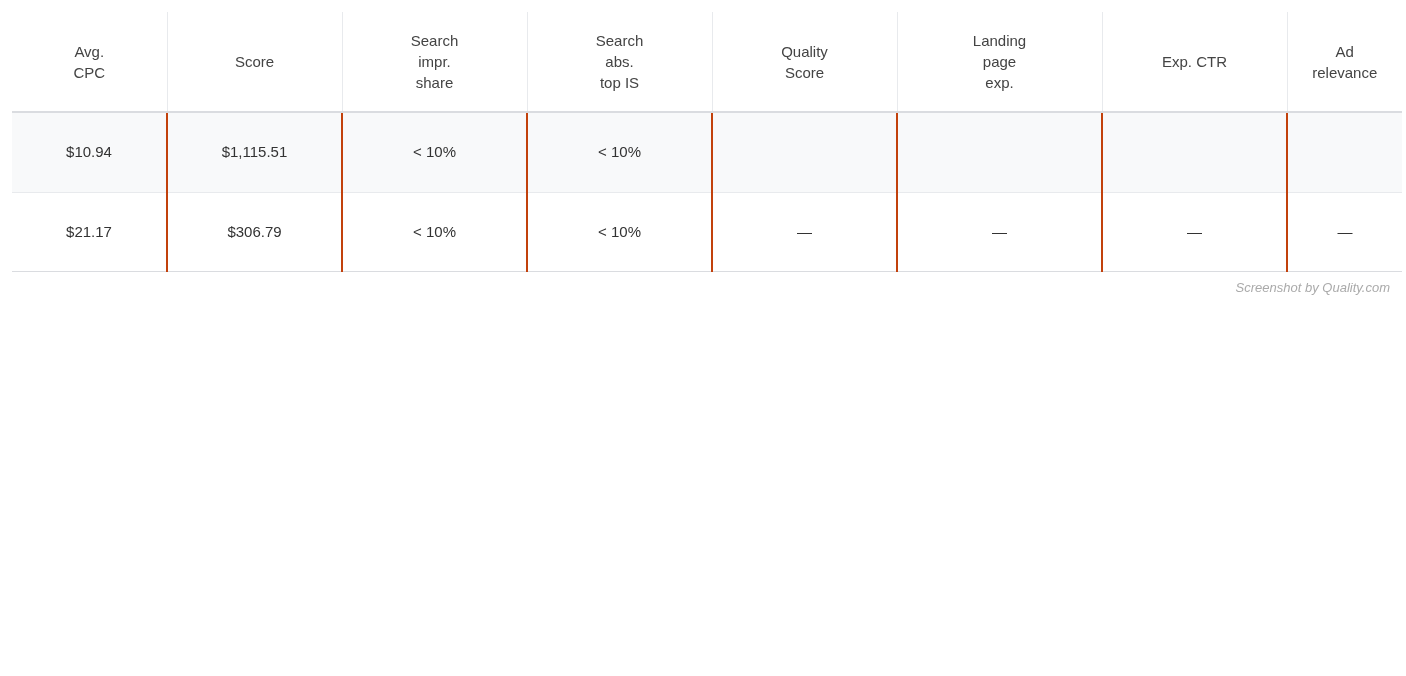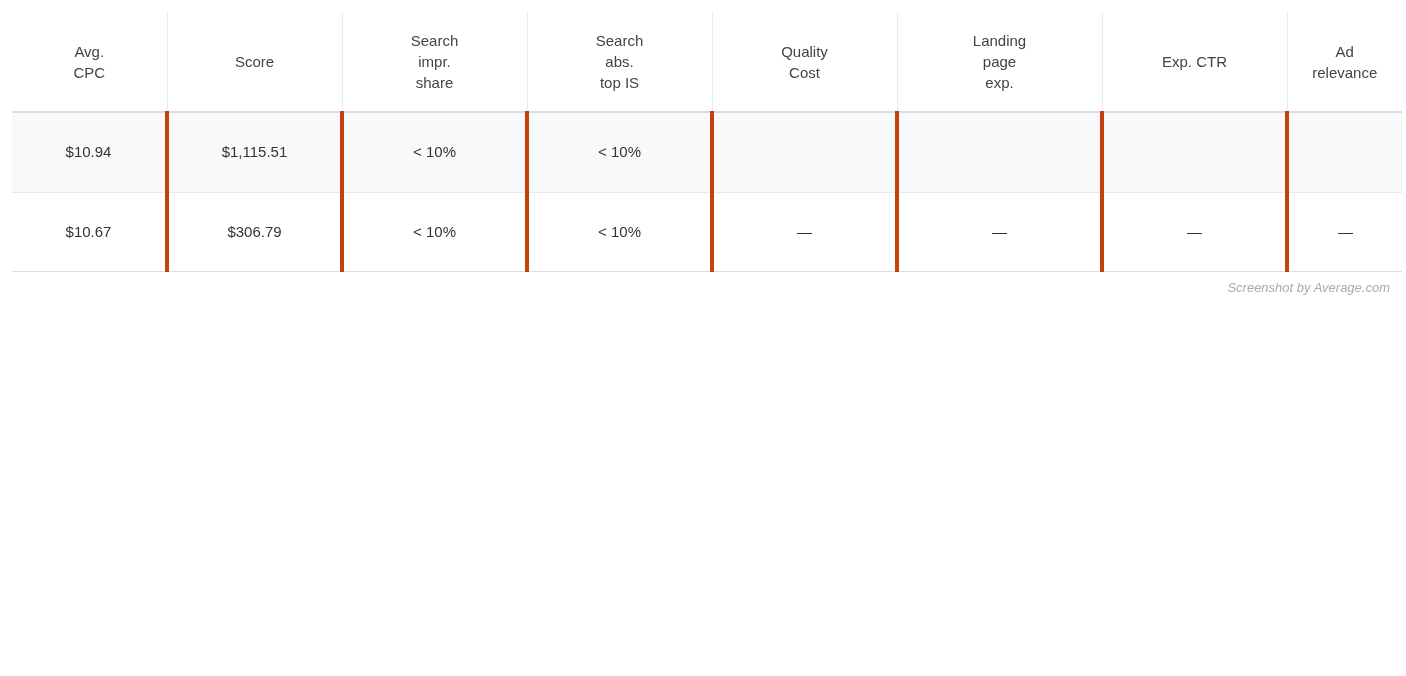--- a/index.html
+++ b/index.html
@@ -59,21 +59,21 @@
 
     tbody tr:nth-child(even) {
       background: #ffffff;
     }
 
     tbody td {
       text-align: center;
       padding: 28px 10px;
       font-size: 15px;
       color: #333;
-      border-right: 4px solid #c2410c;
+      border-right: 2px solid #c2410c;
       vertical-align: middle;
       line-height: 1.5;
     }
 
     tbody td:last-child {
       border-right: none;
     }
 
     .watermark {
       text-align: right;
@@ -112,46 +112,46 @@
         <th style="white-space: pre-line;">Avg.
 CPC</th>
         <th style="white-space: pre-line;">Score</th>
         <th style="white-space: pre-line;">Search
 impr.
 share</th>
         <th style="white-space: pre-line;">Search
 abs.
 top IS</th>
         <th style="white-space: pre-line;">Quality
-Cost</th>
+Score</th>
         <th style="white-space: pre-line; margin-top: 30px;">Landing
 page
 exp.</th>
         <th style="white-space: pre-line;">Exp. CTR</th>
         <th style="white-space: pre-line;">Ad
 relevance</th>
       </tr>
     </thead>
     <tbody id="table-body">
     <tr>
           <td style="white-space: pre-line;">$10.94</td>
           <td style="white-space: pre-line;">$1,115.51</td>
           <td style="white-space: pre-line;">&lt; 10%</td>
           <td style="white-space: pre-line;">&lt; 10%</td>
           <td style="white-space: pre-line;"></td>
           <td style="white-space: pre-line;"></td>
           <td style="white-space: pre-line;"></td>
           <td style="white-space: pre-line;"></td>
         </tr>
         <tr>
-          <td style="white-space: pre-line;">$10.67</td>
+          <td style="white-space: pre-line;">$21.17</td>
           <td style="white-space: pre-line;">$306.79</td>
           <td style="white-space: pre-line;">&lt; 10%</td>
           <td style="white-space: pre-line;">&lt; 10%</td>
           <td style="white-space: pre-line;">—</td>
           <td style="white-space: pre-line;">—</td>
           <td style="white-space: pre-line;">—</td>
           <td style="white-space: pre-line;">—</td>
         </tr>
       </tbody>
   </table>
-  <div class="watermark">Screenshot by Average.com</div>
+  <div class="watermark">Screenshot by Quality.com</div>
 </div>
 
 </body></html>

